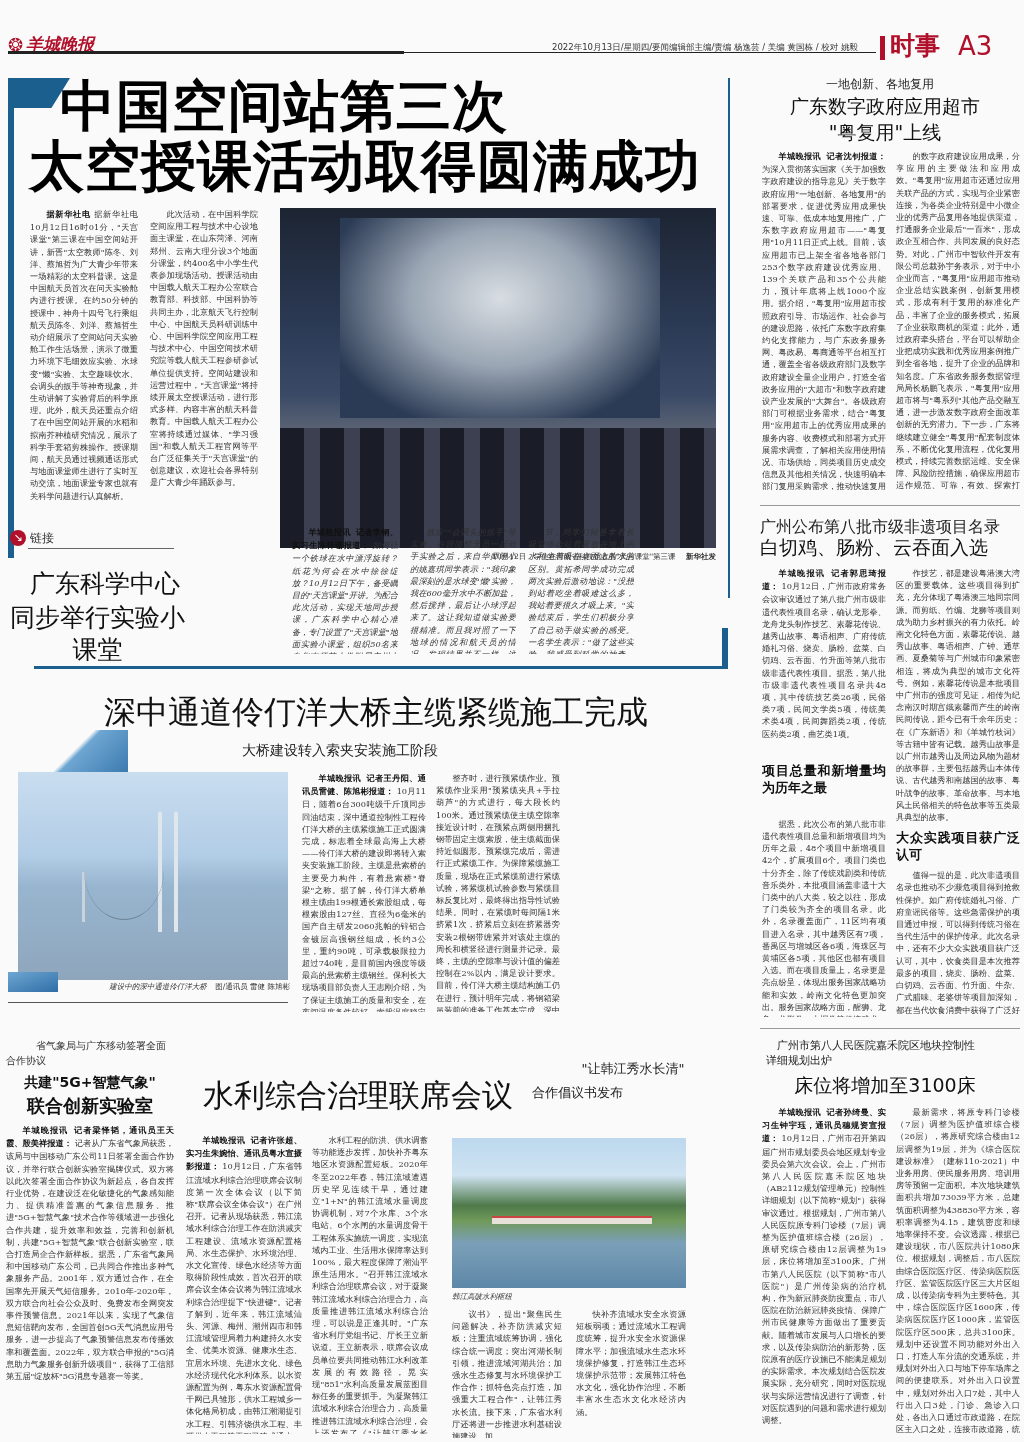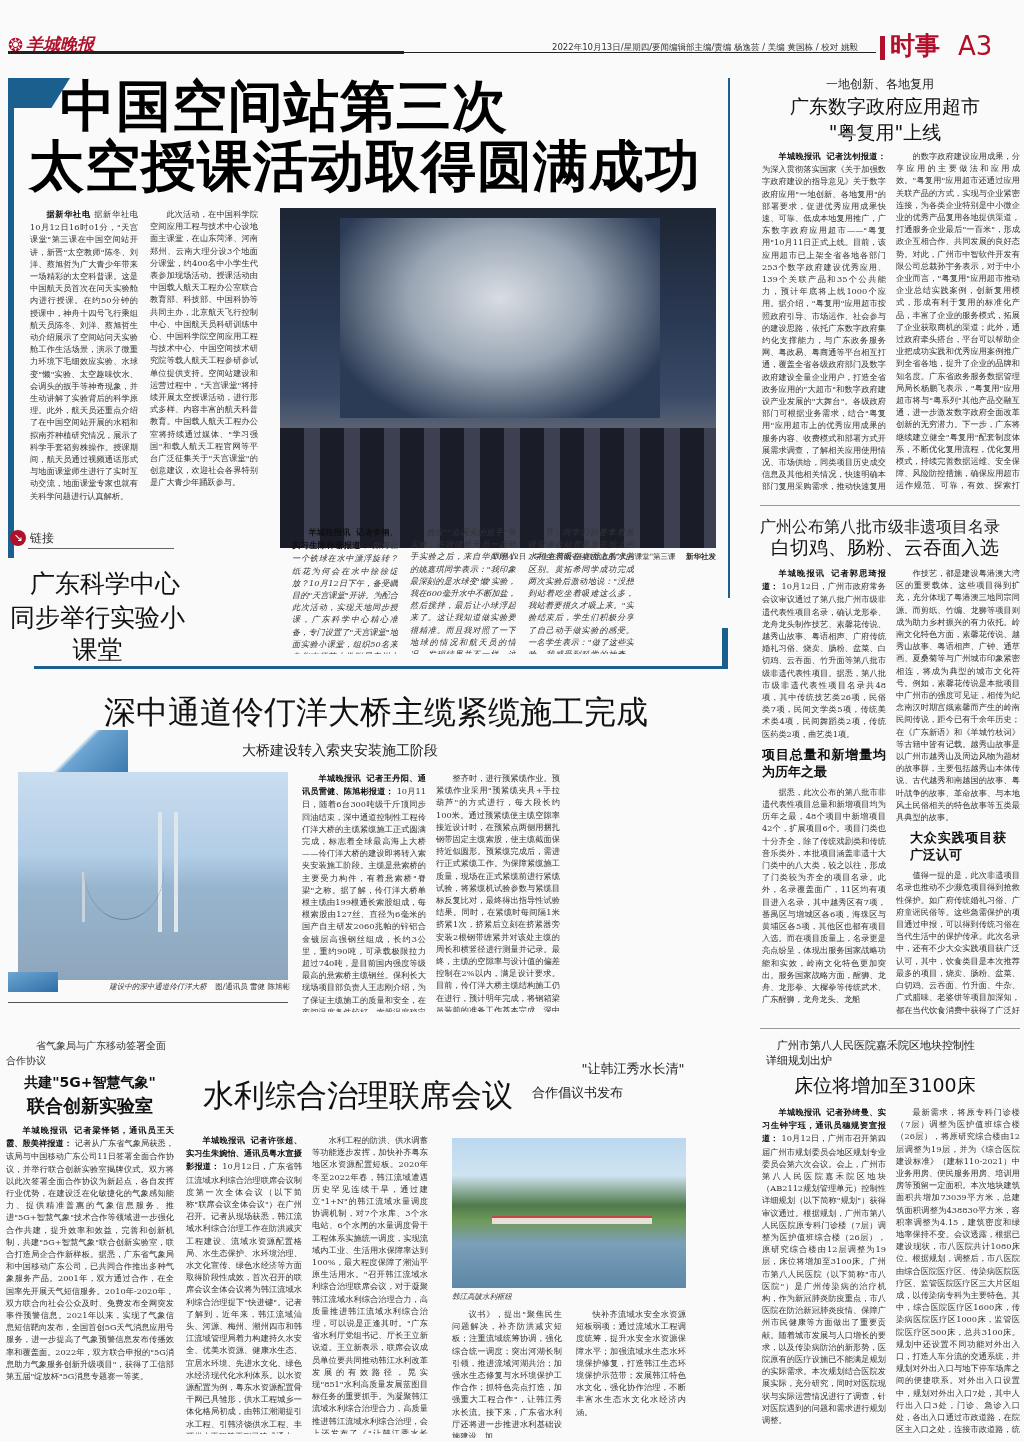--- a/index.html
+++ b/index.html
@@ -108,30 +108,30 @@
     <span>为深入贯彻落实国家《关于加强数字政府建设的指导意见》关于数字政府应用"一地创新、各地复用"的部署要求，促进优秀应用成果快速、可靠、低成本地复用推广，广东数字政府应用超市——"粤复用"10月11日正式上线。目前，该应用超市已上架全省各地各部门253个数字政府建设优秀应用、139个关联产品和35个公共能力，预计年底将上线1000个应用。据介绍，"粤复用"应用超市按照政府引导、市场运作、社会参与的建设思路，依托广东数字政府集约化支撑能力，与广东政务服务网、粤政易、粤商通等平台相互打通，覆盖全省各级政府部门及数字政府建设全量企业用户，打造全省政务应用的"大超市"和数字政府建设产业发展的"大舞台"。各级政府部门可根据业务需求，结合"粤复用"应用超市上的优秀应用成果的服务内容、收费模式和部署方式开展需求调查，了解相关应用使用情况、市场供给，同类项目历史成交信息及其他相关情况，快速明确本部门复用采购需求，推动快速复用落地。同时，各级政府部门可结合实践经验，推荐本部门成功建设、具有推广价值</span>
   </div>
   <div class="col body-text" style="left:136px;top:90px;width:124px;height:340px">
     <span>的数字政府建设应用成果，分享应用的主要做法和应用成效。"粤复用"应用超市还通过应用关联产品的方式，实现与企业紧密连接，为各类企业特别是中小微企业的优秀产品复用各地提供渠道，打通服务企业最后"一百米"，形成政企互相合作、共同发展的良好态势。对此，广州市中智软件开发有限公司总裁孙宇务表示，对于中小企业而言，"粤复用"应用超市推动企业总结实践案例，创新复用模式，形成有利于复用的标准化产品，丰富了企业的服务模式，拓展了企业获取商机的渠道；此外，通过政府牵头搭台，平台可以帮助企业把成功实践和优秀应用案例推广到全省各地，提升了企业的品牌和知名度。广东省政务服务数据管理局局长杨鹏飞表示，"粤复用"应用超市将与"粤系列"其他产品交融互通，进一步激发数字政府全面改革创新的无穷潜力。下一步，广东将继续建立健全"粤复用"配套制度体系，不断优化复用流程，优化复用模式，持续完善数据运维、安全保障、风险防控措施，确保应用超市运作规范、可靠，有效、探索打造"一地创新、各地复用"新模式。</span>
   </div>
 </div>
 <div class="rule" style="left:760px;top:505px;width:260px;height:1px;background:#999"></div>
 
 <div class="abs" style="left:760px;top:505px;width:264px;height:520px">
   <div class="abs sans" style="left:0;top:12px;width:240px;text-align:center;font-size:16px;color:#222">广州公布第八批市级非遗项目名录</div>
-  <div class="abs sans" style="left:0;top:30px;width:250px;text-align:center;font-size:19px;line-height:24px;color:#111">白切鸡、肠粉、云吞面入选</div>
+  <div class="abs sans" style="left:0;top:30px;width:250px;font-size:19px;line-height:24px;color:#111">白切鸡、肠粉、云吞面入选</div>
   <div class="col body-text" style="left:2px;top:62px;width:124px;height:450px">
     <span class="lead">羊城晚报讯 记者郭思琦报道：</span>
     <span>10月12日，广州市政府常务会议审议通过了第八批广州市级非遗代表性项目名录，确认龙形拳、龙舟龙头制作技艺、素馨花传说、越秀山故事、粤语相声、广府传统婚礼习俗、烧卖、肠粉、盆菜、白切鸡、云吞面、竹升面等第八批市级非遗代表性项目。据悉，第八批市级非遗代表性项目名录共48项，其中传统技艺类26项，民俗类7项，民间文学类5项，传统美术类4项，民间舞蹈类2项，传统医药类2项，曲艺类1项。</span>
-    <div class="subhead" style="text-indent:0;margin:6px 0">项目总量和新增量均为历年之最</div>
+    <div class="subhead" style="text-indent:0;margin:22px 0">项目总量和新增量均为历年之最</div>
     <div>据悉，此次公布的第八批市非遗代表性项目总量和新增项目均为历年之最，48个项目中新增项目42个，扩展项目6个。项目门类也十分齐全，除了传统戏剧类和传统音乐类外，本批项目涵盖非遗十大门类中的八大类，较之以往，形成了门类较为齐全的项目名录。此外，名录覆盖面广，11区均有项目进入名录，其中越秀区有7项，番禺区与增城区各6项，海珠区与黄埔区各5项，其他区也都有项目入选。而在项目质量上，名录更是亮点纷呈，体现出服务国家战略功能和实效，岭南文化特色更加突出。服务国家战略方面，醒狮、龙舟、龙形拳、大樨拳等传统武术、广东醒狮，龙舟龙头、龙船</div>
   </div>
   <div class="col body-text" style="left:136px;top:62px;width:124px;height:450px">
     <span>作技艺，都是建设粤港澳大湾区的重要载体。这些项目得到扩充，充分体现了粤港澳三地同宗同源。而剪纸、竹编、龙狮等项目则成为助力乡村振兴的有力依托。岭南文化特色方面，素馨花传说、越秀山故事、粤语相声、广钟、通草画、夏桑菊等与广州城市印象紧密相连，将成为典型的城市文化符号。例如，素馨花传说是本批项目中广州市的强度可见证，相传为纪念南汉时期宫娥素馨而产生的岭南民间传说，距今已有千余年历史；在《广东新语》和《羊城竹枝词》等古籍中皆有记载。越秀山故事是以广州市越秀山及周边风物为题材的故事群，主要包括越秀山本体传说、古代越秀和南越国的故事、粤叶战争的故事、革命故事、与本地风土民俗相关的特色故事等五类最具典型的故事。</span>
-    <div class="subhead" style="text-indent:0;margin:6px 14px">大众实践项目获广泛认可</div>
+    <div class="subhead" style="text-indent:0;margin:6px 0">大众实践项目获广泛认可</div>
     <div>值得一提的是，此次非遗项目名录也推动不少濒危项目得到抢救性保护。如广府传统婚礼习俗、广府童谣民俗等。这些急需保护的项目通过申报，可以得到传统习俗在当代生活中的保护传承。此次名录中，还有不少大众实践项目获广泛认可，其中，饮食类目是本次推荐最多的项目，烧卖、肠粉、盆菜、白切鸡、云吞面、竹升面、牛杂、广式腊味、老婆饼等项目加深知，都在当代饮食消费中获得了广泛好评，体现出饮食项目地位与国民消费在作为产业链的主要环节，通过认定发展与保护的全面，是此次非遗项目中最具生命力的社会文化资源以及代表性的支撑。</div>
   </div>
 </div>
 <div class="rule" style="left:760px;top:1028px;width:260px;height:1px;background:#999"></div>
 
 <div class="abs" style="left:0;top:1030px;width:180px;height:412px">
   <div class="abs sans" style="left:6px;top:8px;width:168px;font-size:10px;line-height:15px;color:#333;text-indent:3em">省气象局与广东移动签署全面合作协议</div>
   <div class="abs sans" style="left:2px;top:44px;width:176px;text-align:center;font-size:14px;font-weight:bold;color:#111">共建"5G+智慧气象"</div>
   <div class="abs sans" style="left:2px;top:64px;width:176px;text-align:center;font-size:18px;font-weight:bold;color:#111">联合创新实验室</div>
   <div class="col body-text" style="left:6px;top:94px;width:168px;height:310px">

